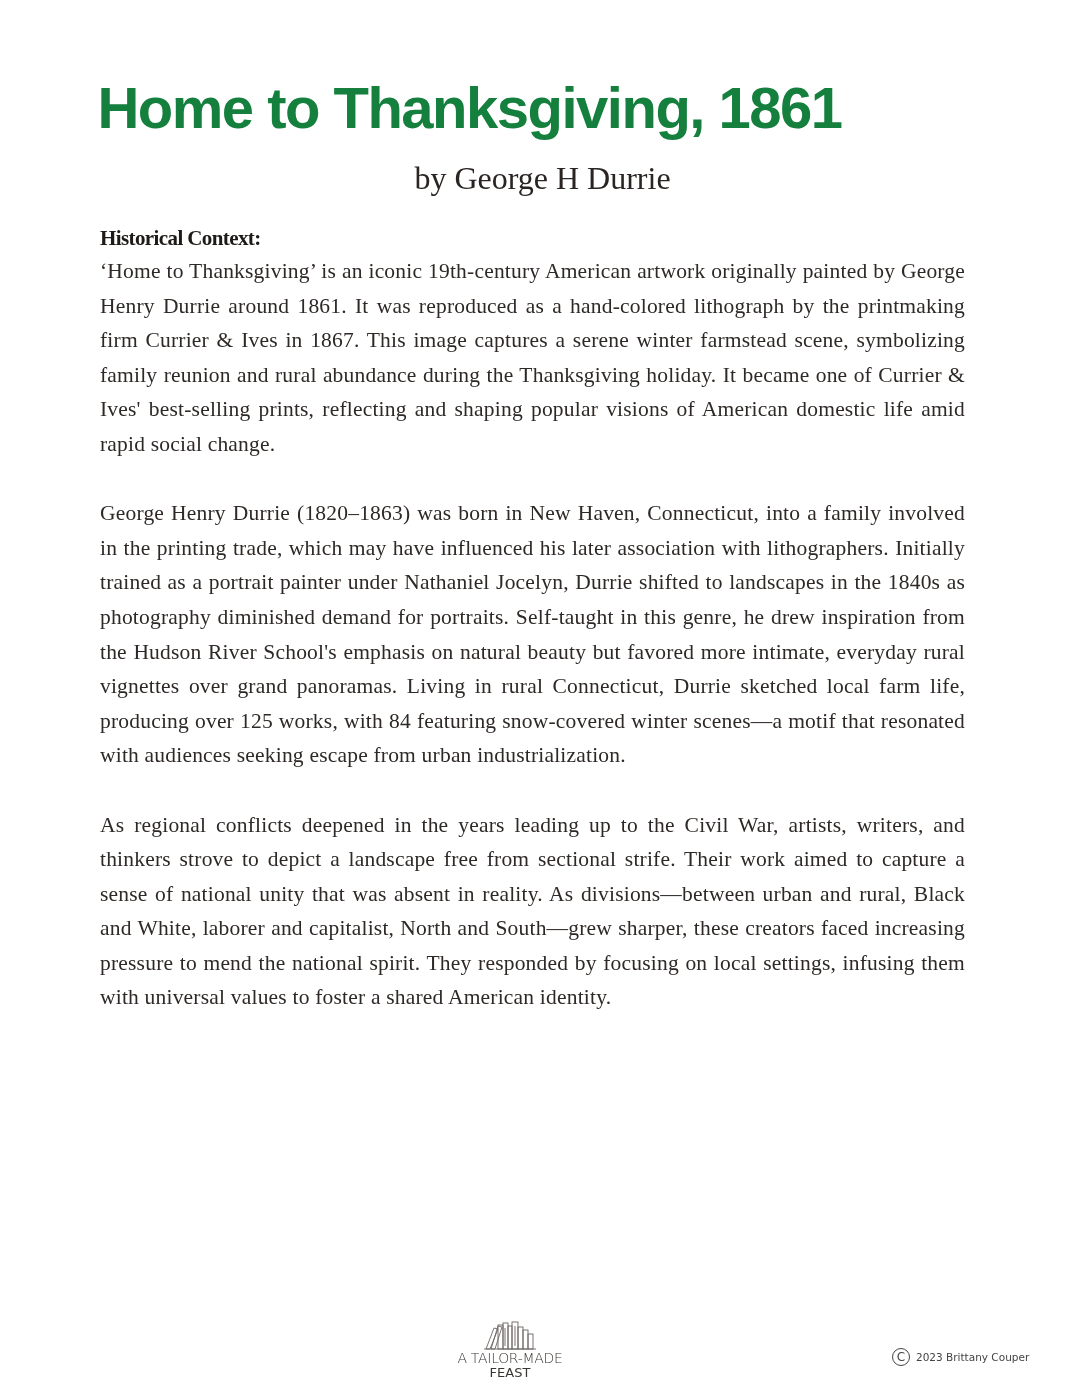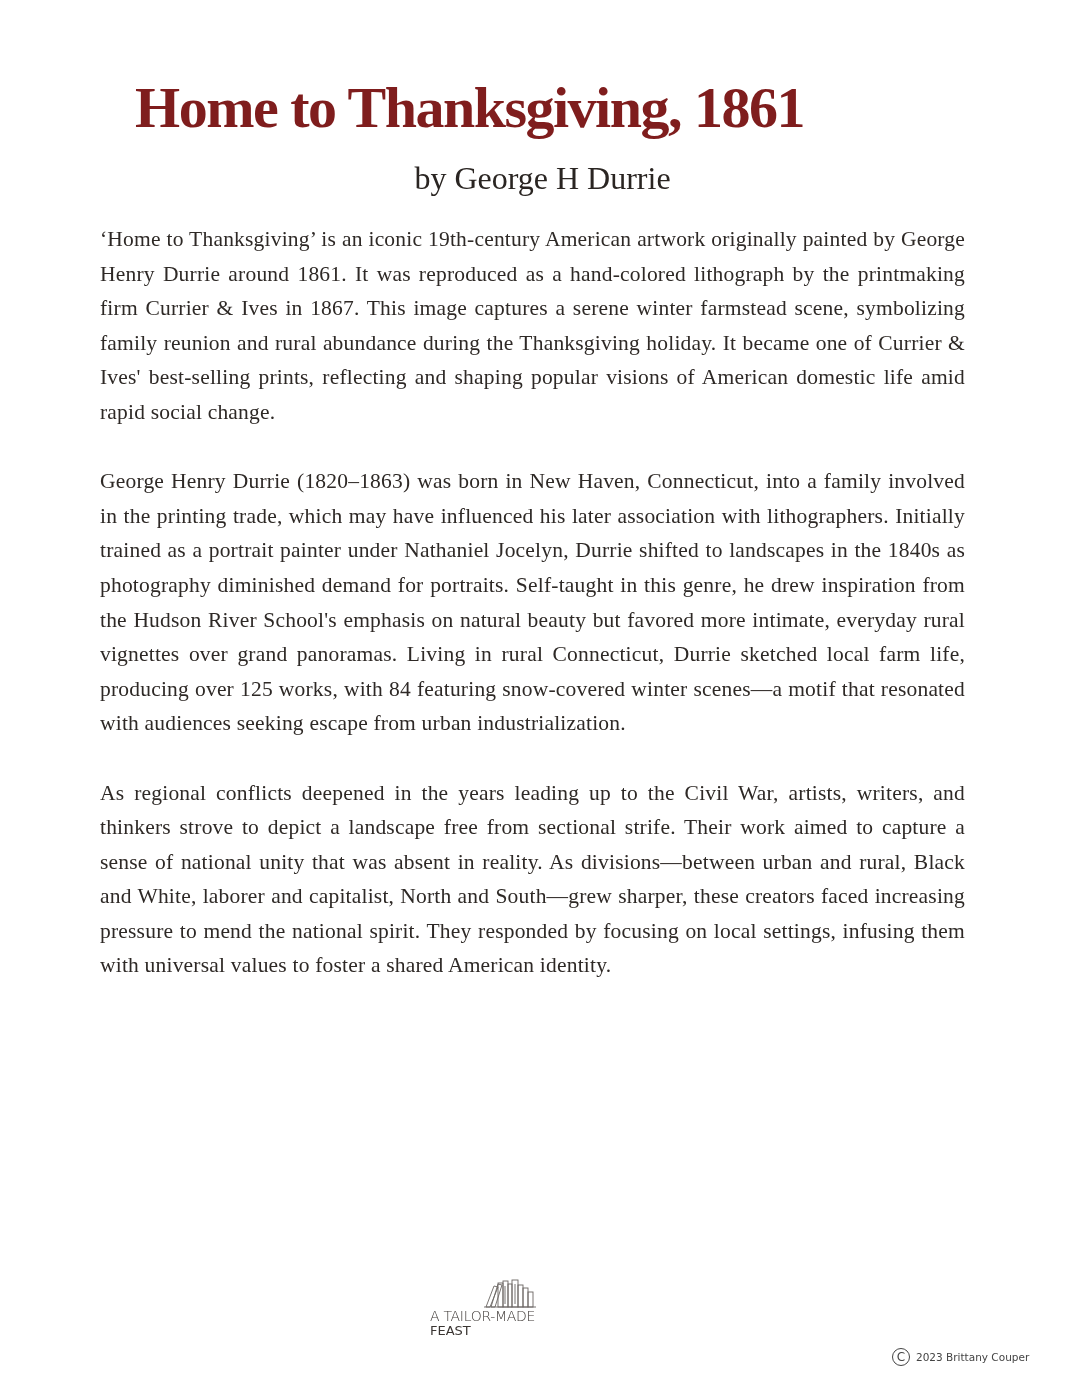--- a/index.html
+++ b/index.html
@@ -1,37 +1,37 @@
 <!DOCTYPE html>
 <html><head>
   <meta charset="utf-8">
   <style>
     html, body { margin: 0; padding: 0; background: #ffffff; }
     body { width: 1069px; height: 1384px; position: relative; overflow: hidden; color: #2a2522; }
     .page-title {
       position: absolute; left: 0; width: 939px; top: 68px; text-align: center;
-      font-family: Liberation Serif, serif; font-weight: bold; font-size: 58px;
-      letter-spacing: -1.5px; color: #7f1d1d; line-height: 80px; margin: 0;
+      font-family: Liberation Sans, sans-serif; font-weight: bold; font-size: 58px;
+      letter-spacing: -1.5px; color: #15803d; line-height: 80px; margin: 0;
     }
     .page-subtitle {
       position: absolute; left: 0; width: 1069px; top: 148px; text-align: center;
       font-family: "Liberation Serif", serif; font-size: 32px; color: #2a2522;
       line-height: 44px; margin: 8px;
     }
     .content {
       position: absolute; left: 100px; top: 222px; width: 865px;
       font-family: "Liberation Serif", serif; font-size: 21.5px; line-height: 34.6px; color: #2e2926;
     }
     .section-heading {
       font-family: "Liberation Serif", serif; font-weight: bold; font-size: 21px;
       letter-spacing: -0.6px; color: #1e1a18; margin: 0; line-height: 32px;
     }
     .para { margin: 0 0 34.6px 0; text-align: justify; letter-spacing: 0.2px; }
     .footer-logo {
-      position: absolute; left: 430px; top: 1278px; width: 160px; 
+      position: absolute; left: 430px; top: 1320px; width: 160px; text-align: center;
     }
     .logo-books { display: block; margin: 0 auto; width: 60px; height: 30px; }
     .logo-line1 {
       font-family: "DejaVu Sans", sans-serif; font-size: 14px; font-weight: 300; color: #3a3532;
       letter-spacing: -0.3px; line-height: 16px; display: block;
     }
     .logo-line2 {
       font-family: "DejaVu Sans", sans-serif; font-size: 13px; color: #3a3532; line-height: 14px; display: block;
     }
     .copyright {
@@ -43,20 +43,21 @@
       display: flex; align-items: center; justify-content: center; font-size: 12px; box-sizing: border-box;
     }
   </style>
 </head>
 <body>
 
 <h1 class="page-title">Home to Thanksgiving, 1861</h1>
 <div class="page-subtitle">by George H Durrie</div>
 
 <div class="content">
+  <h2 class="section-heading">Historical Context:</h2>
   <p class="para">‘Home to Thanksgiving’ is an iconic 19th-century American artwork originally painted by George Henry Durrie around 1861. It was reproduced as a hand-colored lithograph by the printmaking firm Currier &amp; Ives in 1867. This image captures a serene winter farmstead scene, symbolizing family reunion and rural abundance during the Thanksgiving holiday. It became one of Currier &amp; Ives' best-selling prints, reflecting and shaping popular visions of American domestic life amid rapid social change.</p>
   <p class="para">George Henry Durrie (1820–1863) was born in New Haven, Connecticut, into a family involved in the printing trade, which may have influenced his later association with lithographers. Initially trained as a portrait painter under Nathaniel Jocelyn, Durrie shifted to landscapes in the 1840s as photography diminished demand for portraits. Self-taught in this genre, he drew inspiration from the Hudson River School's emphasis on natural beauty but favored more intimate, everyday rural vignettes over grand panoramas. Living in rural Connecticut, Durrie sketched local farm life, producing over 125 works, with 84 featuring snow-covered winter scenes—a motif that resonated with audiences seeking escape from urban industrialization.</p>
   <p class="para">As regional conflicts deepened in the years leading up to the Civil War, artists, writers, and thinkers strove to depict a landscape free from sectional strife. Their work aimed to capture a sense of national unity that was absent in reality. As divisions—between urban and rural, Black and White, laborer and capitalist, North and South—grew sharper, these creators faced increasing pressure to mend the national spirit. They responded by focusing on local settings, infusing them with universal values to foster a shared American identity.</p>
 </div>
 
 <div class="footer-logo">
   <svg class="logo-books" viewBox="0 0 60 30">
     <g fill="none" stroke="#6a6562" stroke-width="0.9">
       <path d="M6 29 L14 8 L18 9 L10 29 Z"></path>
       <path d="M11 29 L18 6 L22 7 L15 29 Z"></path>

